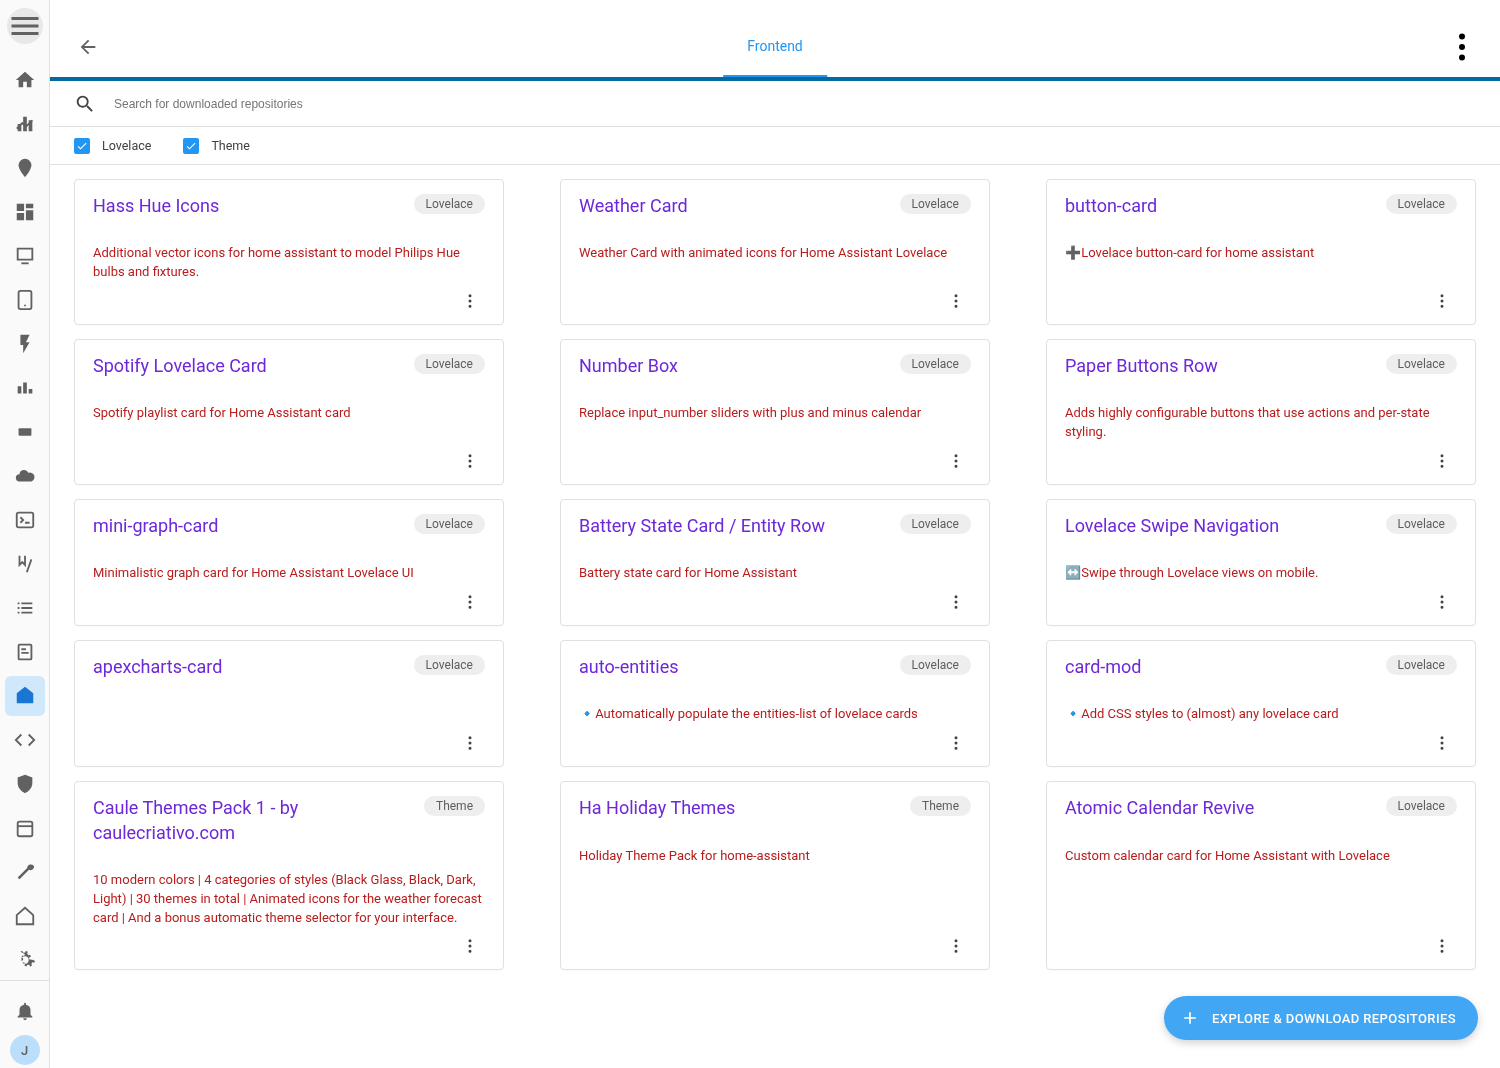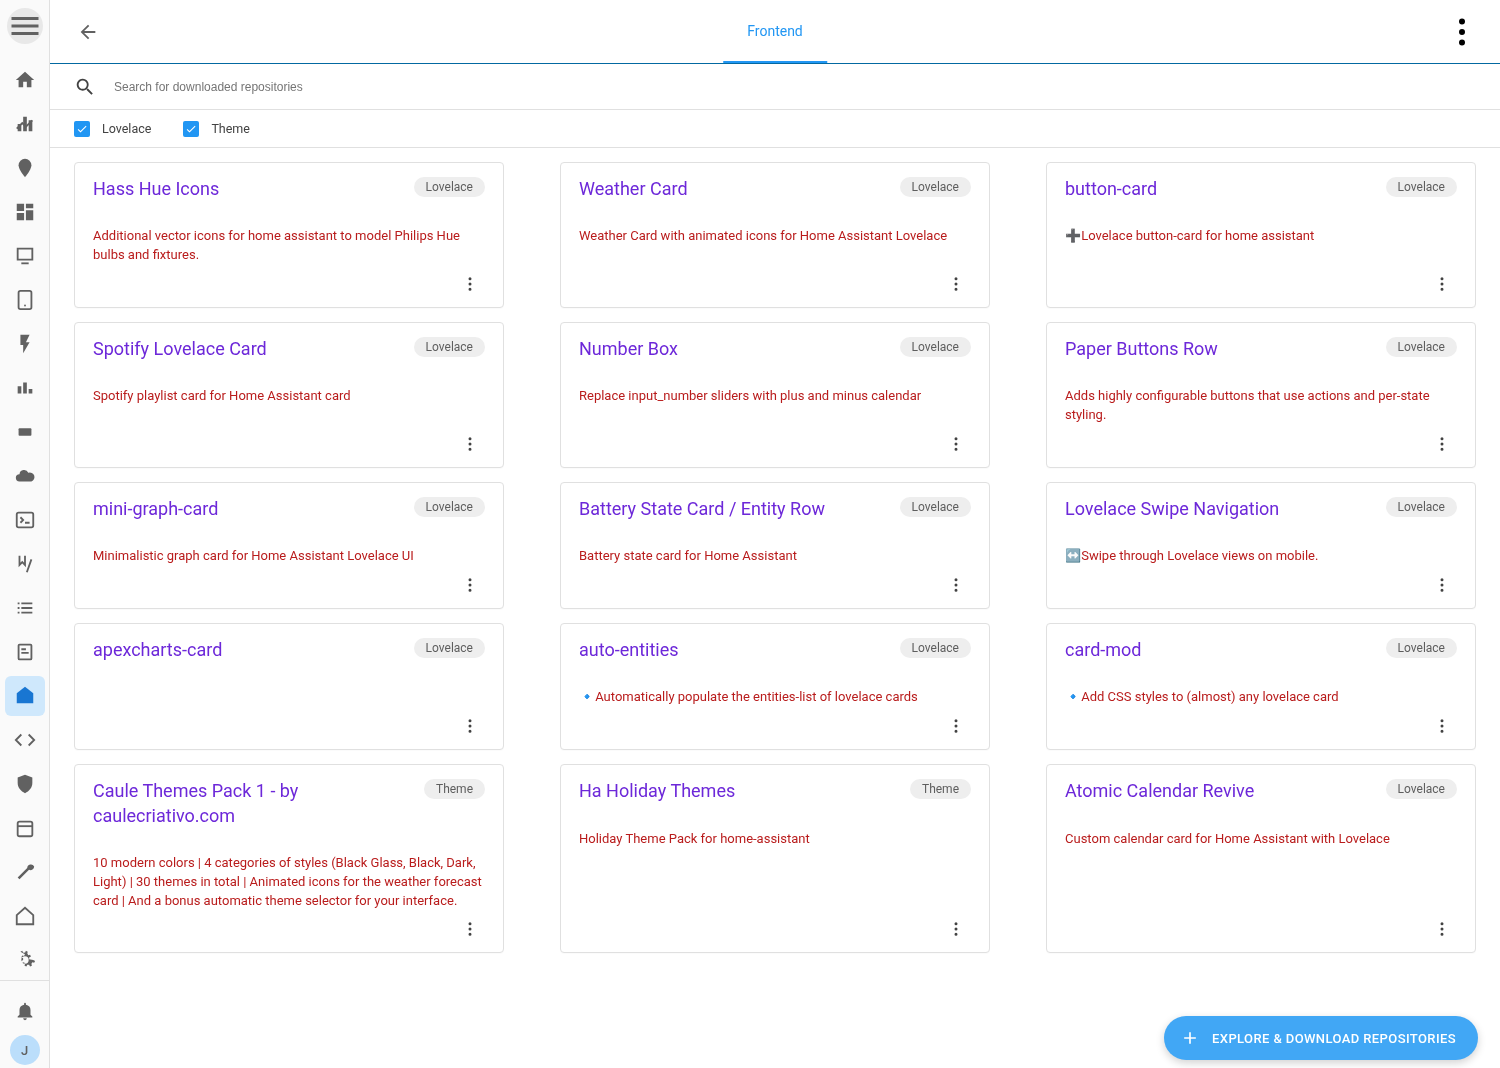--- a/index.html
+++ b/index.html
@@ -44,23 +44,24 @@
   width: 30px; height: 30px; border-radius: 50%;
   background: #bbdefb;
   color: #616161;
   display: flex; align-items: center; justify-content: center;
   font-size: 13px; font-weight: 500;
   cursor: pointer;
 }
 .main { flex: 1; display: flex; flex-direction: column; position: relative; }
 .header {
   height: 64px;
-  border-bottom: 1px solid #0369a1;
+  border-bottom: 4px solid #0369a1;
   display: flex; align-items: center;
   position: relative;
+  margin-top: 17px;
 }
 .back-btn { width: 40px; height: 40px; display: flex; align-items: center; justify-content: center; margin-left: 18px; cursor: pointer; color: #616161; }
 .back-btn svg { width: 22px; height: 22px; fill: currentColor; }
 .tabs { position: absolute; left: 50%; transform: translateX(-50%); height: 100%; display: flex; align-items: center; }
 .tab {
   color: #2196f3; font-size: 14px; font-weight: 400;
   height: 100%; display: flex; align-items: center;
   border-bottom: 2px solid #2196f3;
   padding: 0 24px;
   cursor: pointer;
@@ -128,21 +129,21 @@
   font-size: 12px;
   flex-shrink: 0;
 }
 .card-desc { font-size: 13px; color: #b91c1c; margin-top: 26px; line-height: 1.45; }
 .card-actions { margin-top: auto; display: flex; justify-content: flex-end; padding-top: 4px; }
 .more-btn { width: 30px; height: 30px; display: flex; align-items: center; justify-content: center; cursor: pointer; color: #424242; }
 .more-btn svg { width: 18px; height: 18px; fill: currentColor; }
 .fab {
   position: absolute;
   right: 22px;
-  bottom: 8px;
+  bottom: 28px;
   background: #41a7f5;
   color: #fff;
   border-radius: 26px;
   height: 44px;
   padding: 0 22px 0 16px;
   display: flex; align-items: center; gap: 12px;
   font-size: 13px; font-weight: 500;
   letter-spacing: 0.4px;
   cursor: pointer;
   box-shadow: 0 3px 8px rgba(0,0,0,0.18);

